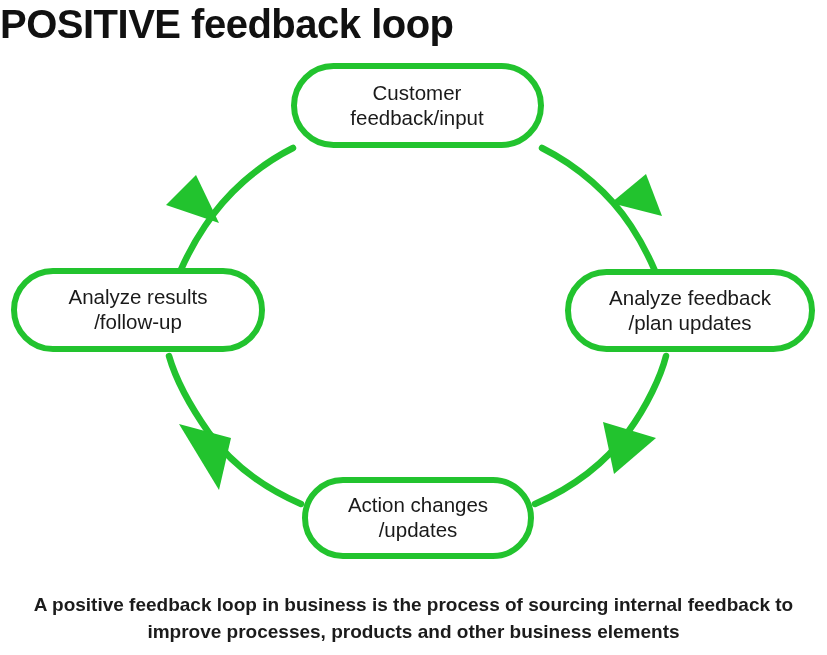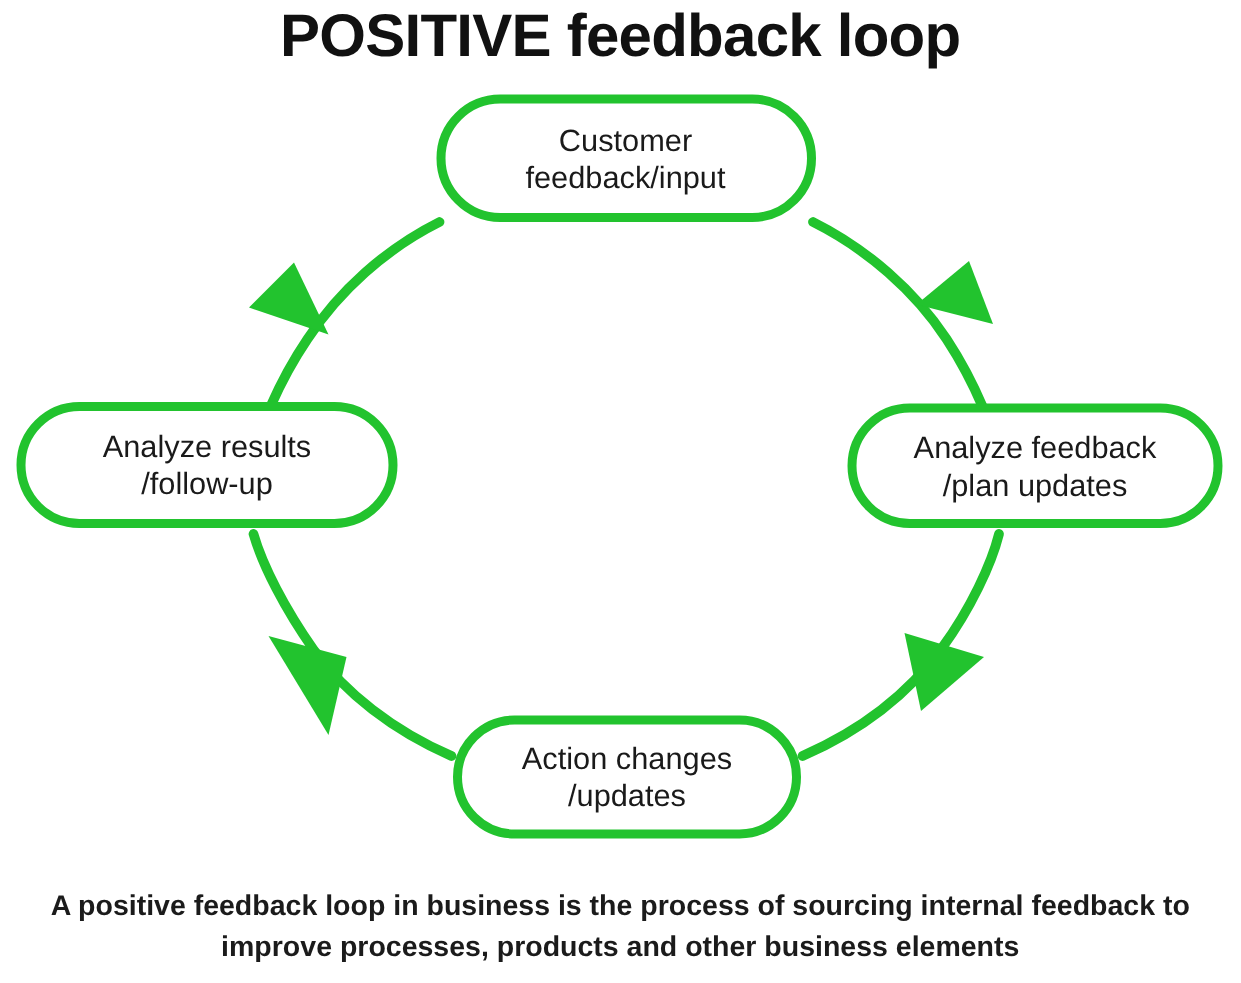--- a/index.html
+++ b/index.html
@@ -17,21 +17,20 @@
     width: 827px;
     height: 655px;
     background: #ffffff;
     overflow: hidden;
   }
   #diagram-title {
     position: absolute;
     left: 0;
     top: 2px;
     width: 827px;
-    text-align: center;
     font-size: 40px;
     font-weight: 800;
     letter-spacing: -0.5px;
     color: #111111;
     white-space: nowrap;
   }
   #loop-canvas {
     position: absolute;
     left: 0;
     top: 0;

